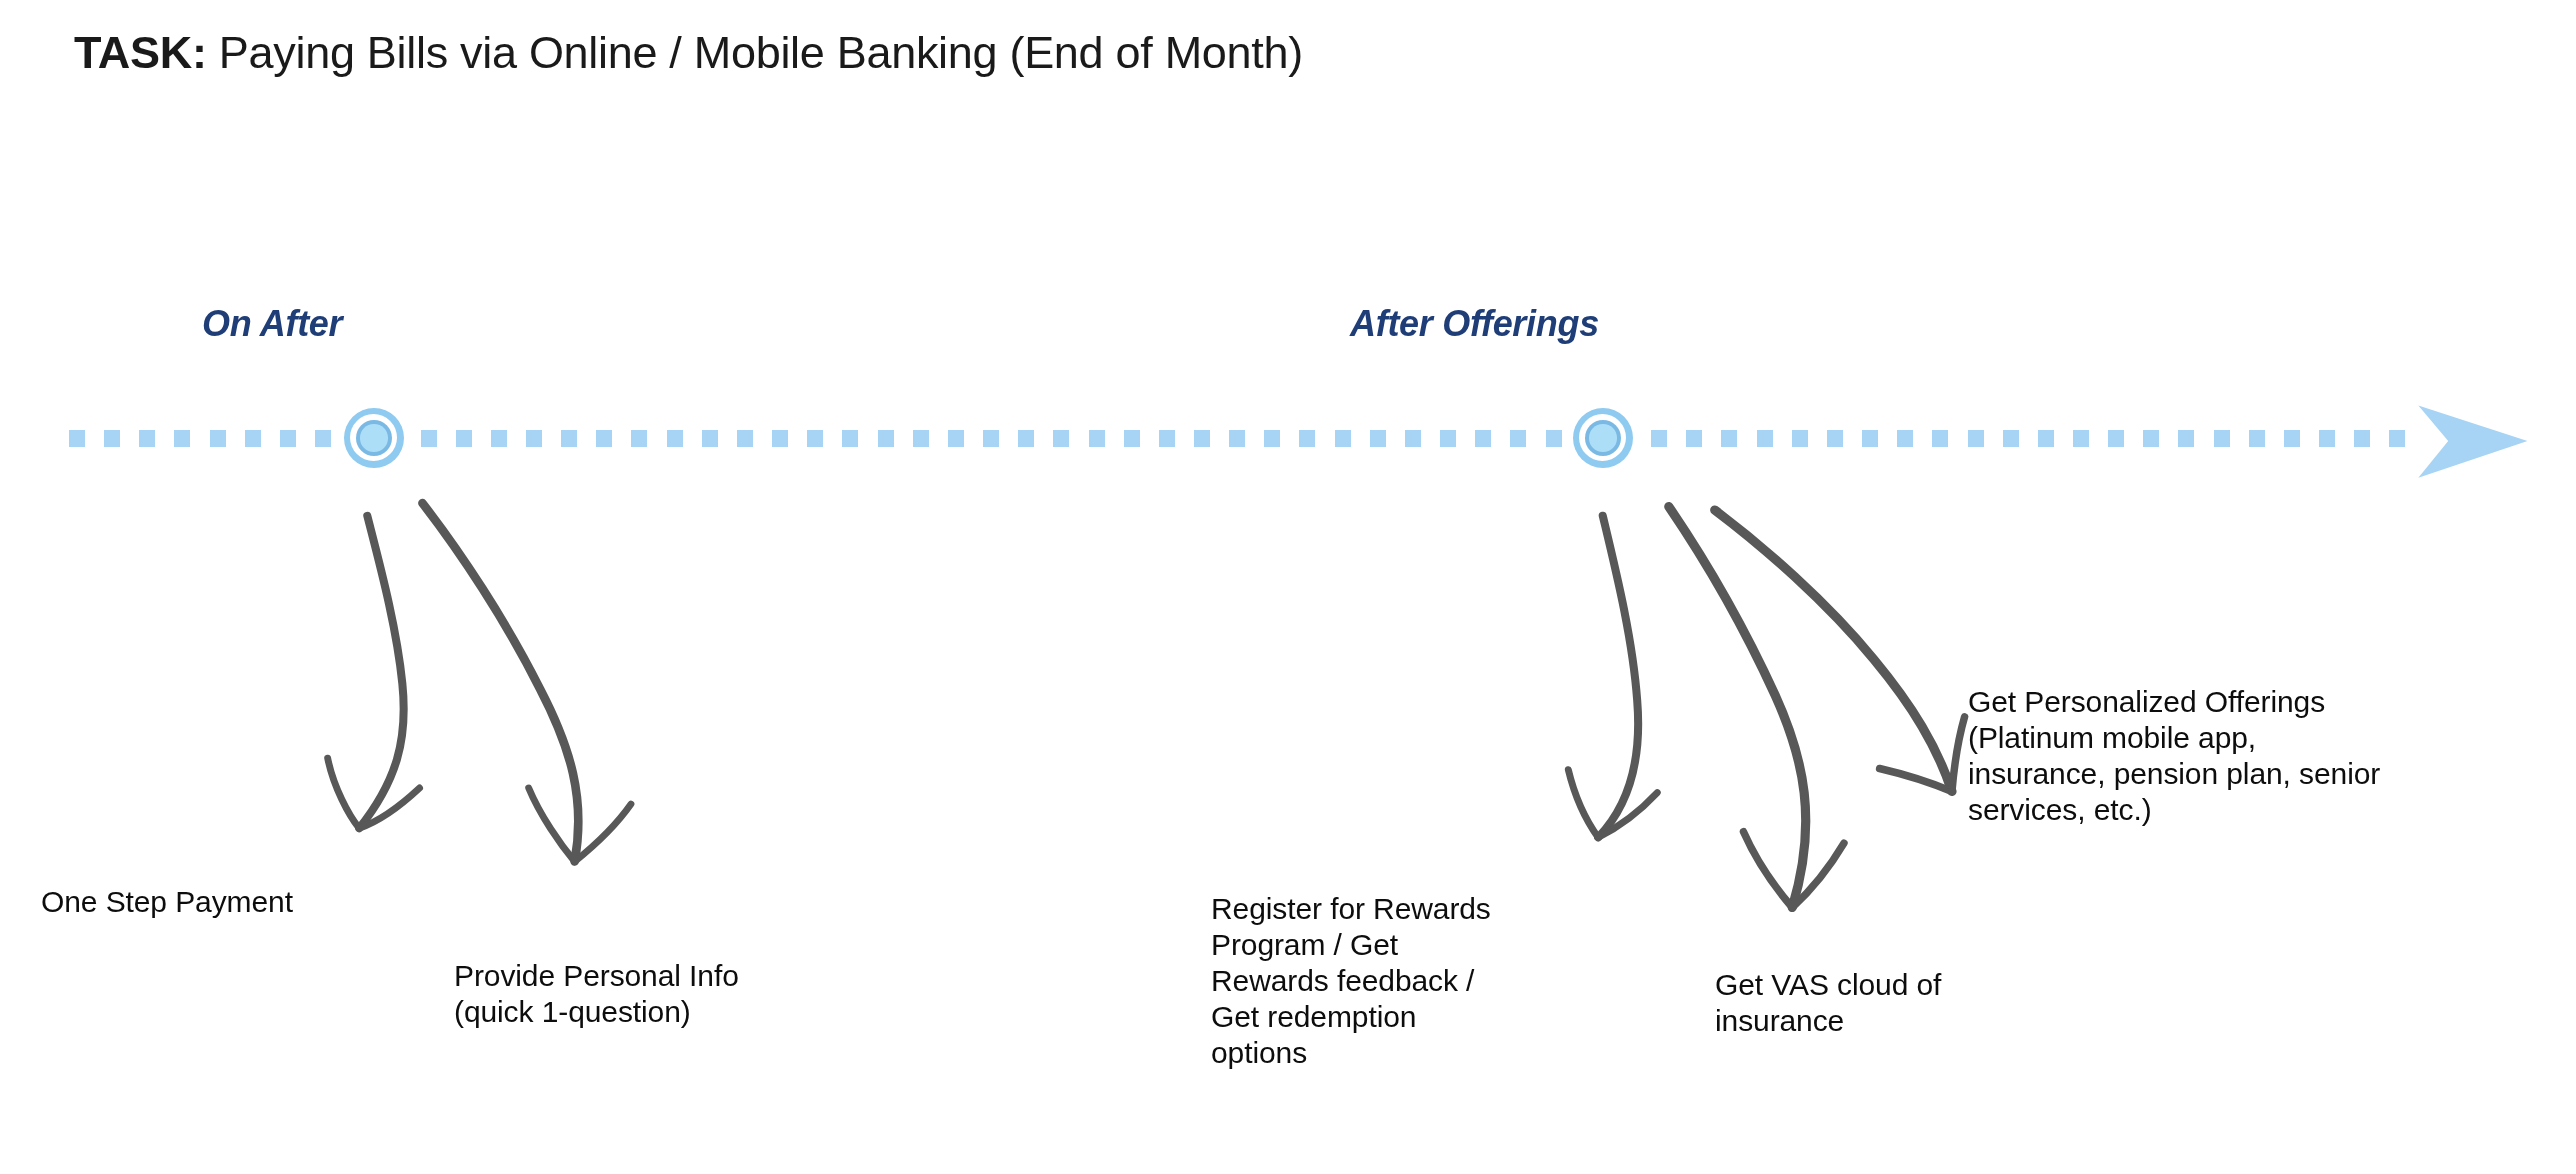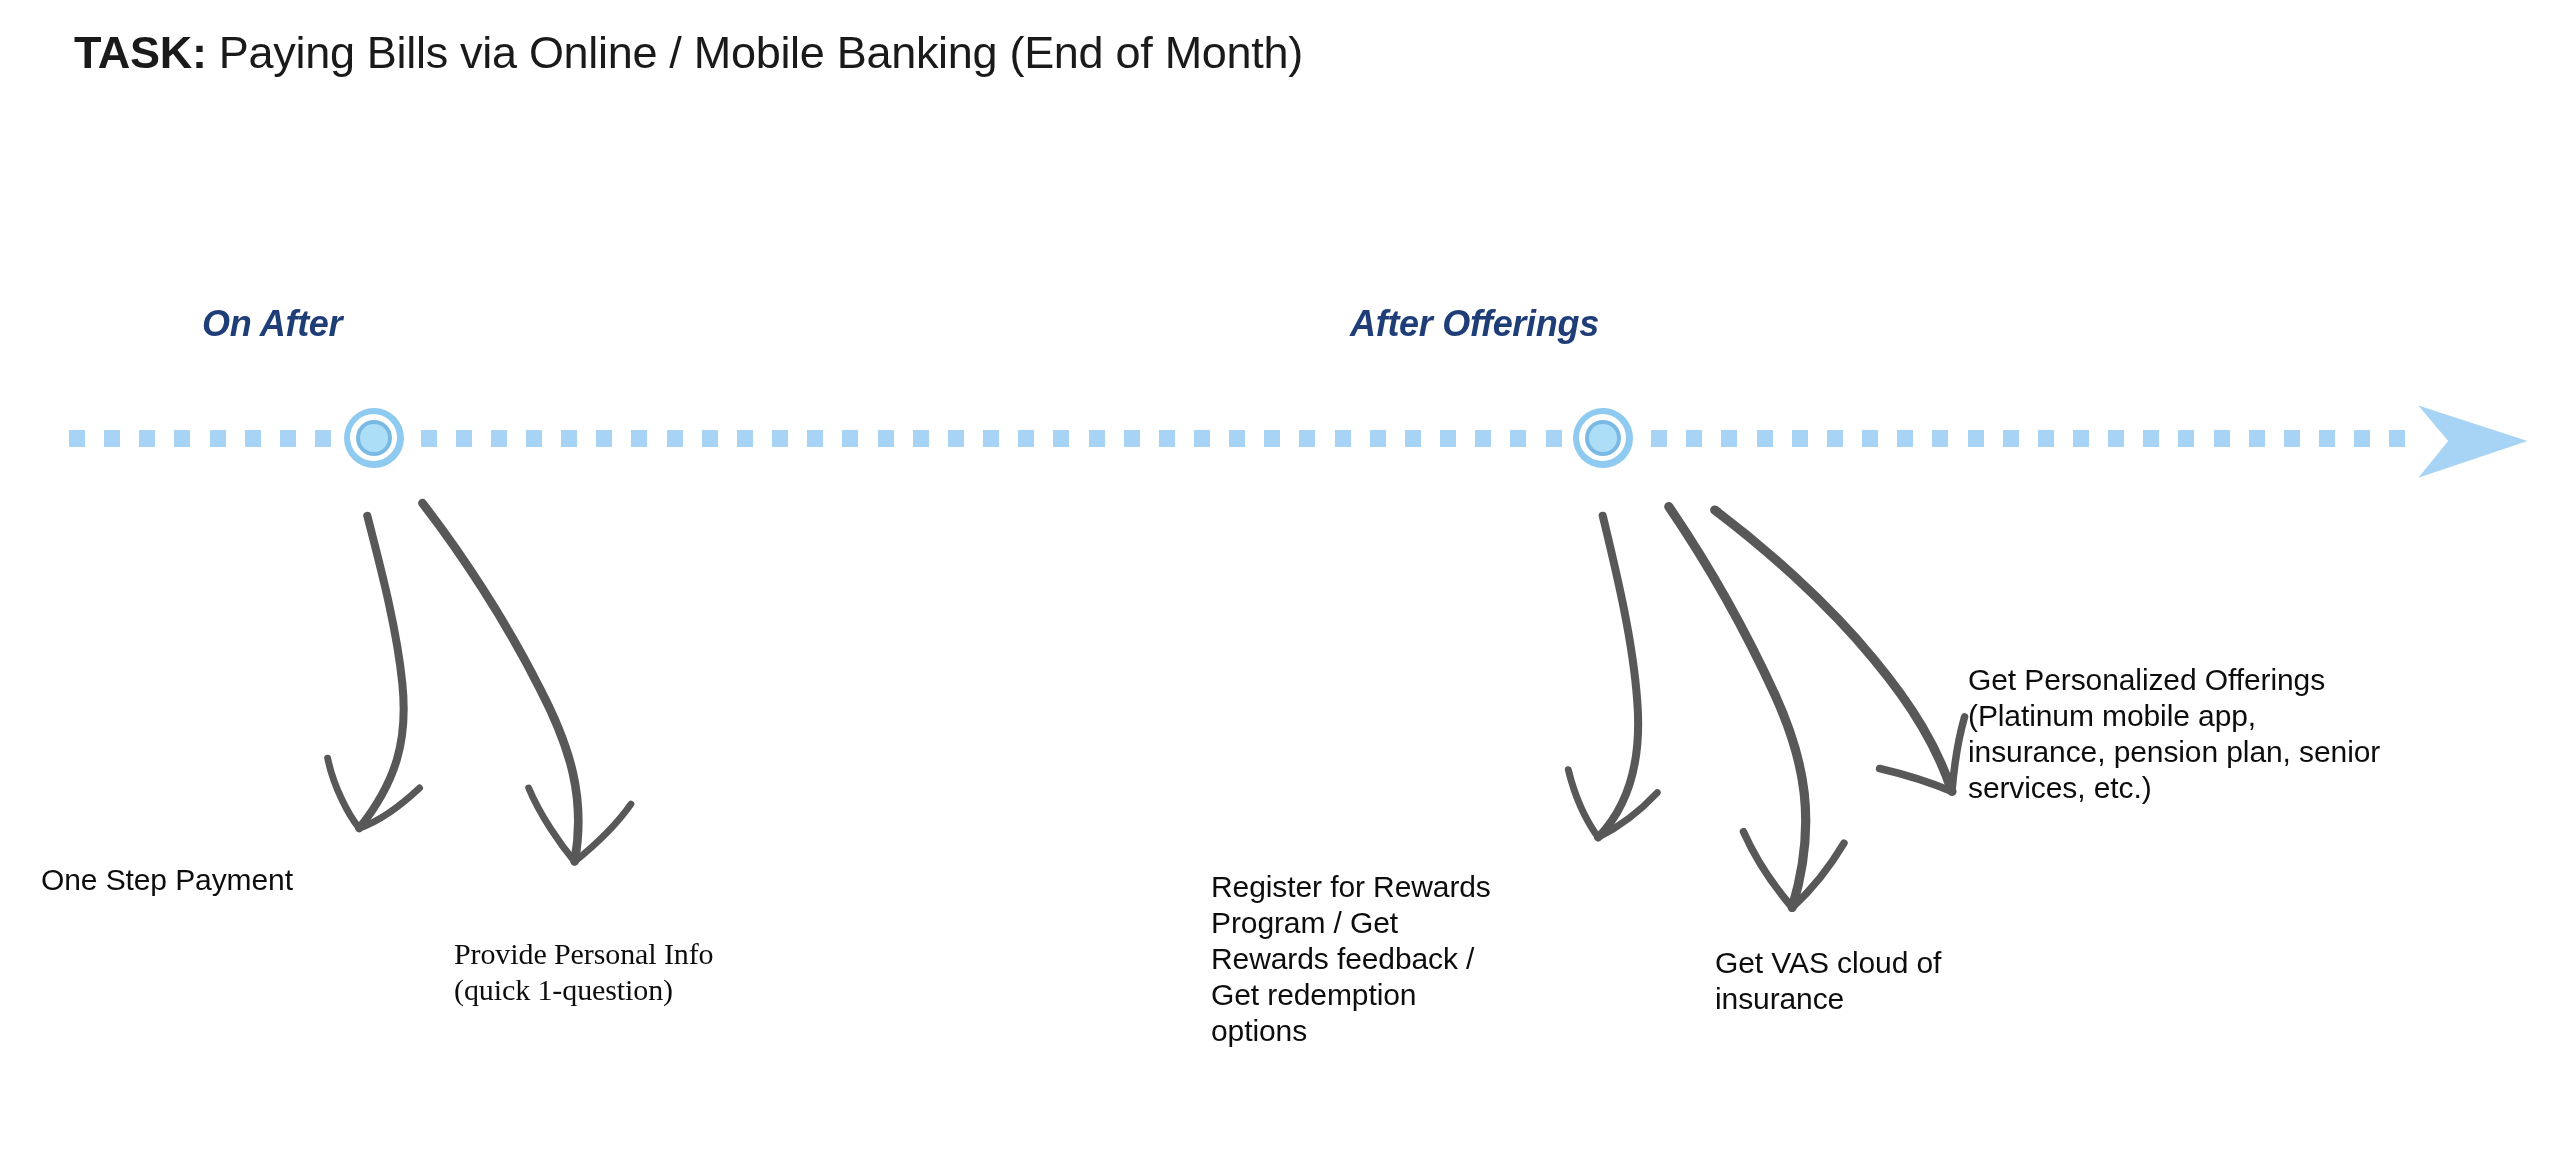--- a/index.html
+++ b/index.html
@@ -97,23 +97,24 @@
   }
 
   
   .caption {
     position: absolute;
     font-size: 30px;
     line-height: 1.20;
     color: #0d0d0d;
     white-space: pre-line;
     letter-spacing: -0.1px;
+    margin-top: 22px;
   }
   #caption-0 { left: 41px;   top: 862px; }
-  #caption-1 { left: 454px;  top: 936px; font-family: Liberation Serif, serif; }
+  #caption-1 { left: 454px;  top: 936px; }
   #caption-2 { left: 1211px; top: 869px; }
   #caption-3 { left: 1715px; top: 945px; }
   #caption-4 { left: 1968px; top: 662px; }
 
   
   #arrows {
     position: absolute;
     left: 0;
     top: 0;
     width: 2576px;

